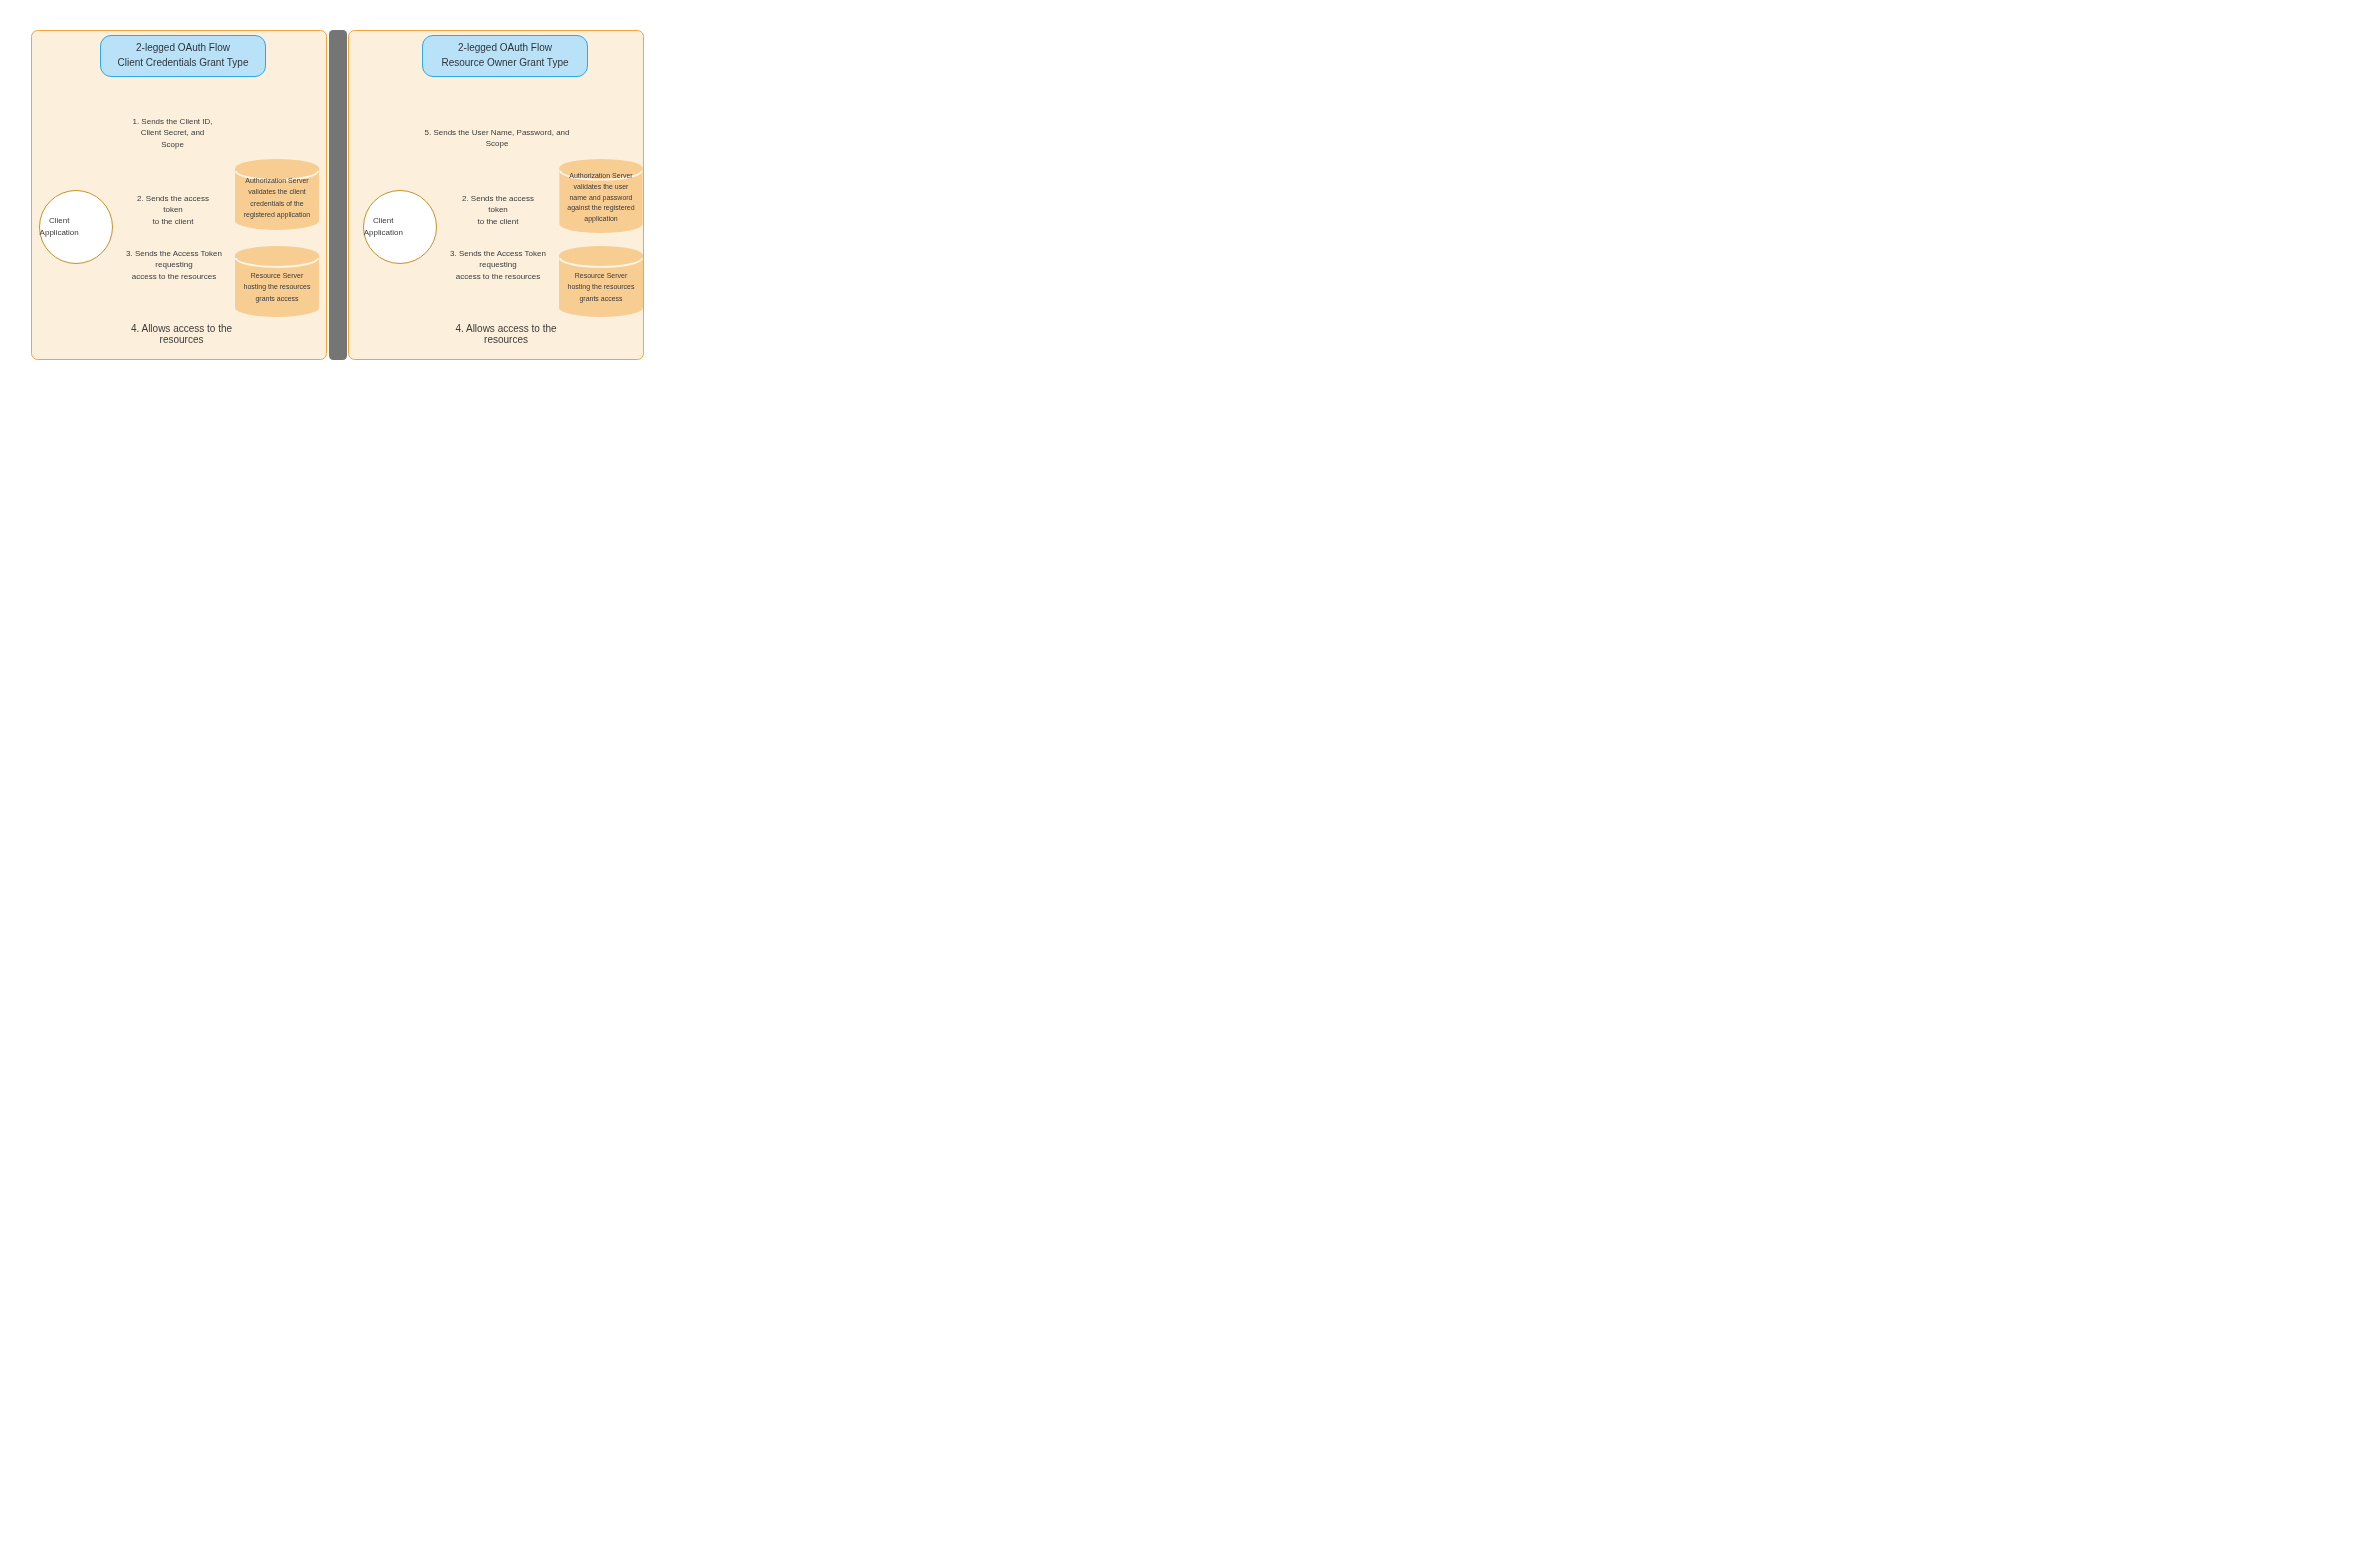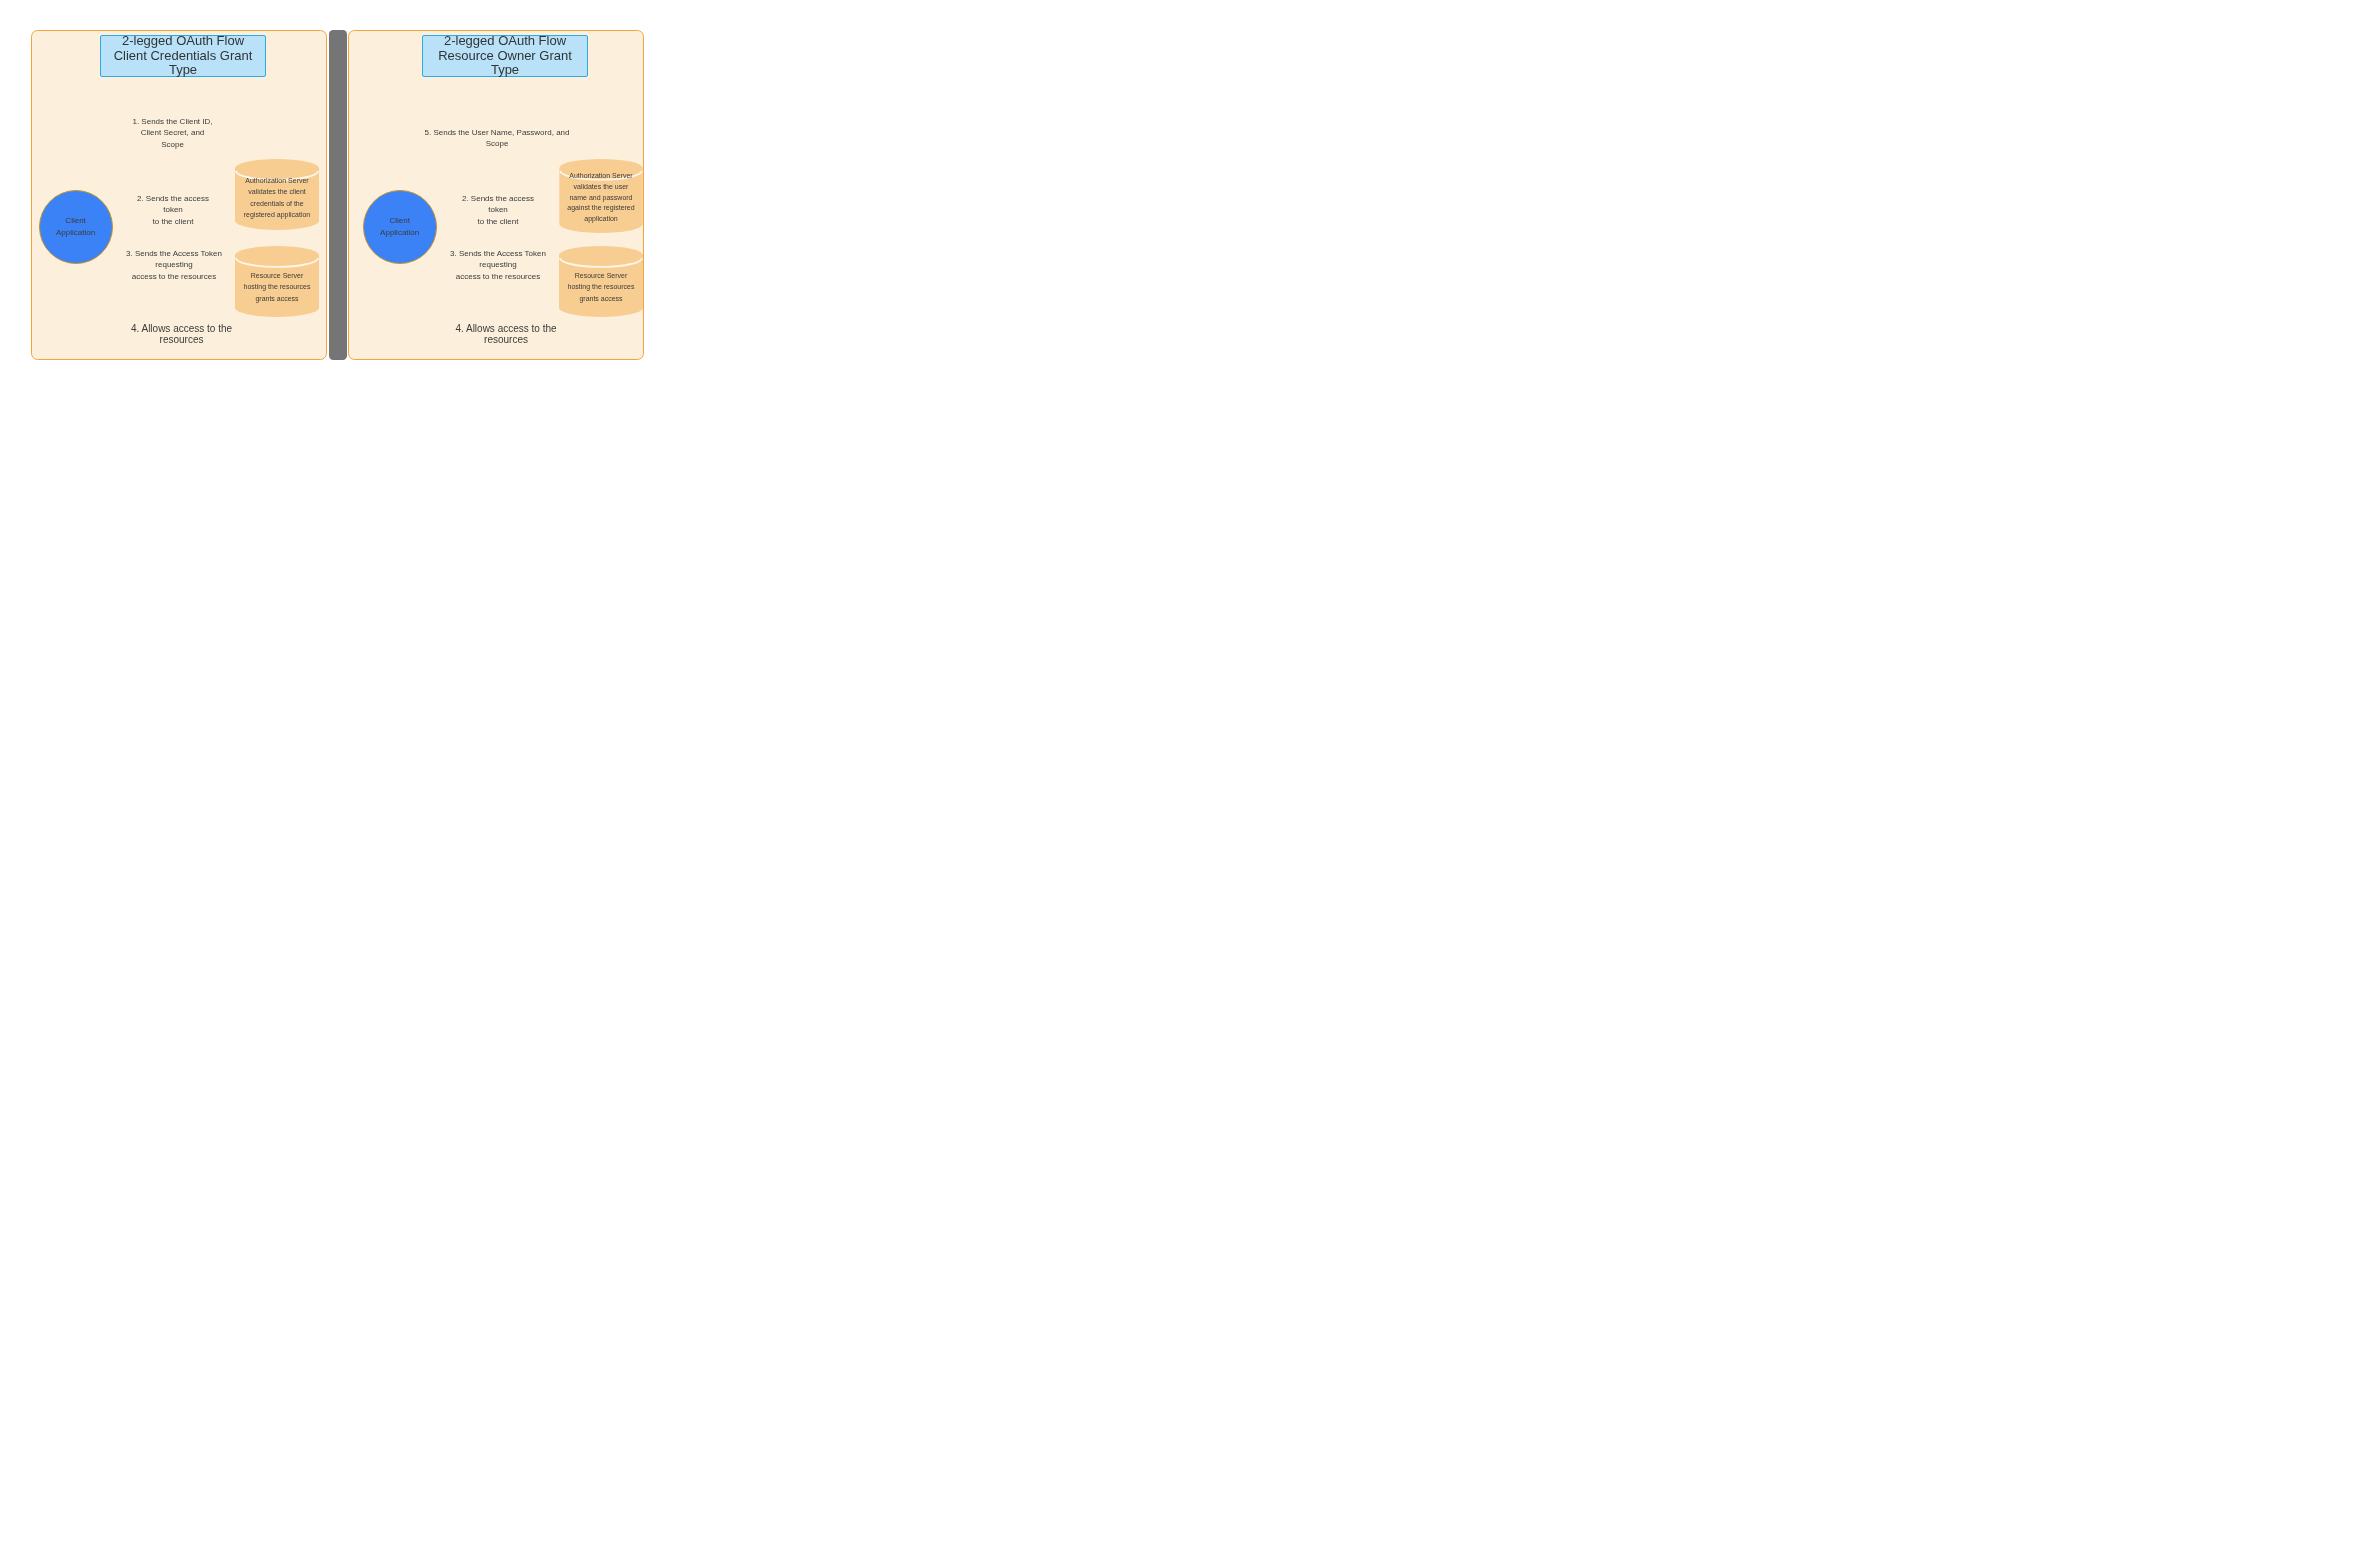--- a/index.html
+++ b/index.html
@@ -4,28 +4,28 @@
 <style>
   html,body{margin:0;padding:0;background:#ffffff;}
   body{font-family:"Liberation Sans", sans-serif;}
   #stage{position:relative;width:675px;height:390px;background:#ffffff;overflow:hidden;}
   .panel{position:absolute;top:30px;width:296px;height:330px;background:#FCF0DC;
          border:0.9px solid #F5A43B;border-radius:6.6px;box-sizing:border-box;}
   #panel-left{left:31px;}
   #panel-right{left:348px;}
   .divider{position:absolute;left:329px;top:30px;width:18.4px;height:330px;background:#757575;border-radius:4.2px;}
   .title-box{position:absolute;top:3.8px;width:166px;height:42px;background:#B9E2F9;
-             border:1.4px solid #2BA9E9;border-radius:2px;box-sizing:border-box;
+             border:1.4px solid #2BA9E9;border-radius:11px;box-sizing:border-box;
              display:flex;align-items:center;justify-content:center;text-align:center;
-             font-size:13px;line-height:14.6px;color:#2F3437;white-space:pre-line;}
+             font-size:10px;line-height:14.6px;color:#2F3437;white-space:pre-line;}
   #panel-left .title-box{left:68px;}
   #panel-right .title-box{left:73px;}
   .client-circle{position:absolute;width:74px;height:74px;border-radius:50%;
-                 background:#3b82f6;border:1.9px solid #C3932E;box-sizing:border-box;
-                 display:flex;align-items:center;justify-content:center;text-align:center;
+                 background:#ffffff;border:1.9px solid #C3932E;box-sizing:border-box;
+                 display:flex;align-items:center;text-align:center;
                  font-size:8px;line-height:12.2px;color:#3B3B3B;white-space:pre-line;}
   .cyl{position:absolute;}
   .cyl-label{position:absolute;width:84px;text-align:center;font-size:7px;color:#3B3B3B;white-space:pre-line;}
   .step{position:absolute;text-align:center;font-size:8px;line-height:11.3px;color:#3B3B3B;white-space:pre-line;}
   .step4{font-size:10px;}
   svg.wires{position:absolute;left:0;top:0;pointer-events:none;}
 </style>
 </head>
 <body>
 

